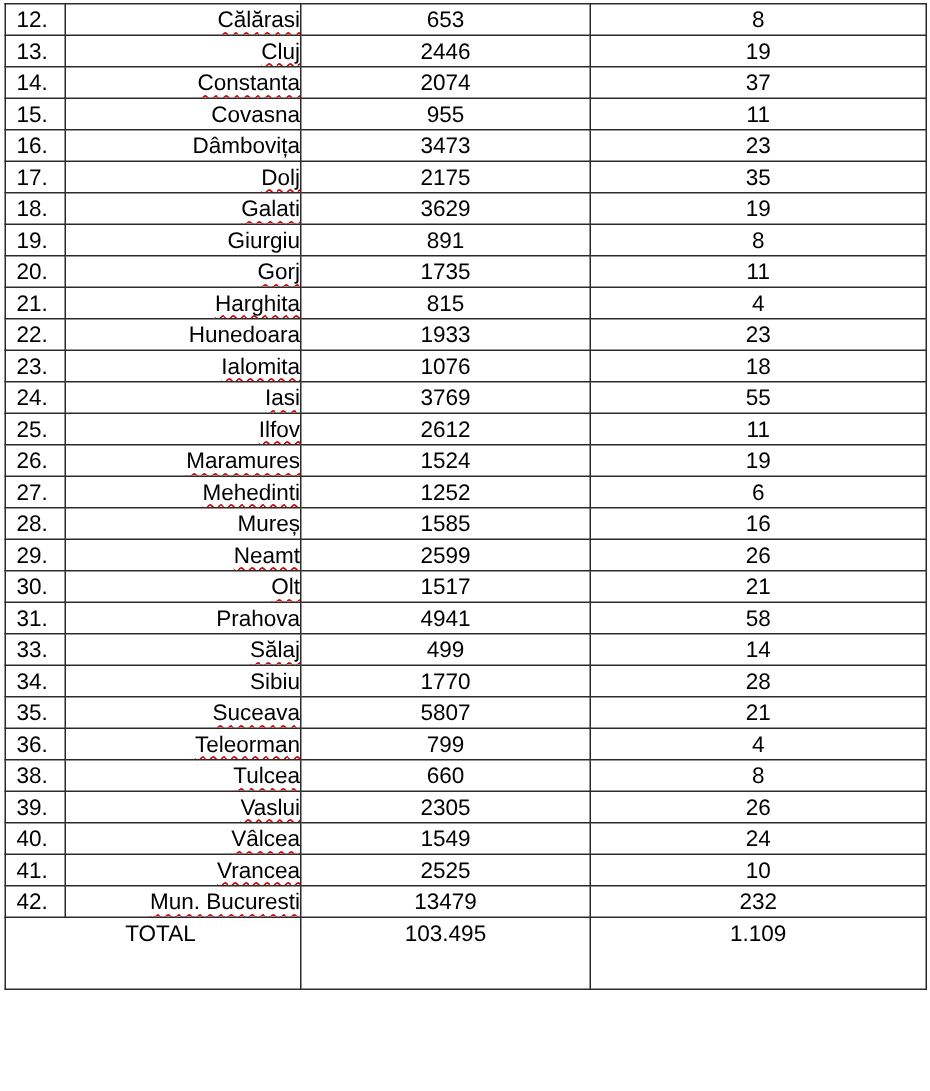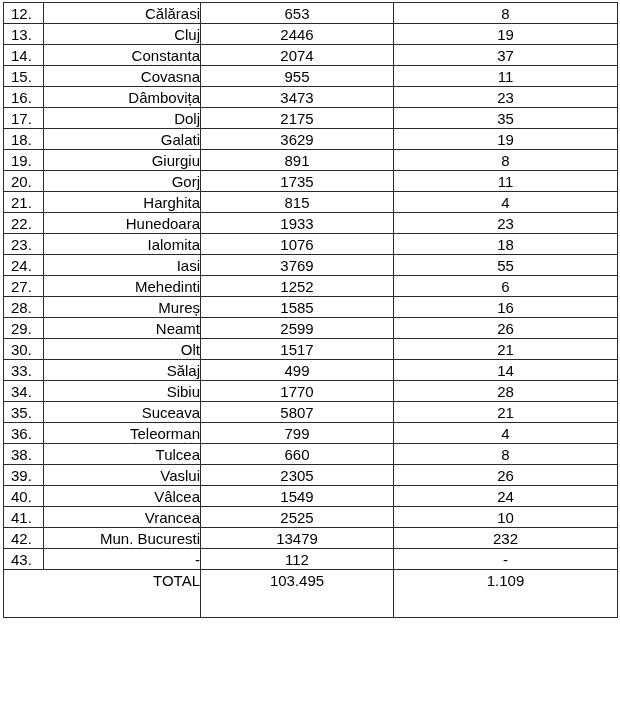--- a/index.html
+++ b/index.html
@@ -47,21 +47,21 @@
   .county-table td.num {
     text-align: center;
   }
   .county-table tr.total-row td {
     height: 45px;
     vertical-align: top;
     padding-top: 2px;
   }
   .county-table tr.total-row td.total-label {
     padding-left: 10px;
-    text-align: right;
+    text-align: center;
   }
   .misspelled {
     text-decoration-line: underline;
     text-decoration-style: wavy;
     text-decoration-color: #cc0000;
     text-decoration-thickness: 1px;
     text-underline-offset: 3px;
     text-decoration-skip-ink: none;
   }
 </style>
@@ -149,20 +149,32 @@
           <td class="num"><span>1076</span></td>
           <td class="num"><span>18</span></td>
         </tr>
         <tr>
           <td class="idx"><span>24.</span></td>
           <td class="county"><span class="misspelled">Iasi</span></td>
           <td class="num"><span>3769</span></td>
           <td class="num"><span>55</span></td>
         </tr>
         <tr>
+          <td class="idx"><span>25.</span></td>
+          <td class="county"><span class="misspelled">Ilfov</span></td>
+          <td class="num"><span>2612</span></td>
+          <td class="num"><span>11</span></td>
+        </tr>
+        <tr>
+          <td class="idx"><span>26.</span></td>
+          <td class="county"><span class="misspelled">Maramures</span></td>
+          <td class="num"><span>1524</span></td>
+          <td class="num"><span>19</span></td>
+        </tr>
+        <tr>
           <td class="idx"><span>27.</span></td>
           <td class="county"><span class="misspelled">Mehedinti</span></td>
           <td class="num"><span>1252</span></td>
           <td class="num"><span>6</span></td>
         </tr>
         <tr>
           <td class="idx"><span>28.</span></td>
           <td class="county"><span>Mureș</span></td>
           <td class="num"><span>1585</span></td>
           <td class="num"><span>16</span></td>
@@ -173,20 +185,26 @@
           <td class="num"><span>2599</span></td>
           <td class="num"><span>26</span></td>
         </tr>
         <tr>
           <td class="idx"><span>30.</span></td>
           <td class="county"><span class="misspelled">Olt</span></td>
           <td class="num"><span>1517</span></td>
           <td class="num"><span>21</span></td>
         </tr>
         <tr>
+          <td class="idx"><span>31.</span></td>
+          <td class="county"><span>Prahova</span></td>
+          <td class="num"><span>4941</span></td>
+          <td class="num"><span>58</span></td>
+        </tr>
+        <tr>
           <td class="idx"><span>33.</span></td>
           <td class="county"><span class="misspelled">Sălaj</span></td>
           <td class="num"><span>499</span></td>
           <td class="num"><span>14</span></td>
         </tr>
         <tr>
           <td class="idx"><span>34.</span></td>
           <td class="county"><span>Sibiu</span></td>
           <td class="num"><span>1770</span></td>
           <td class="num"><span>28</span></td>
@@ -225,26 +243,20 @@
           <td class="idx"><span>41.</span></td>
           <td class="county"><span class="misspelled">Vrancea</span></td>
           <td class="num"><span>2525</span></td>
           <td class="num"><span>10</span></td>
         </tr>
         <tr>
           <td class="idx"><span>42.</span></td>
           <td class="county"><span class="misspelled">Mun. Bucuresti</span></td>
           <td class="num"><span>13479</span></td>
           <td class="num"><span>232</span></td>
-        </tr>
-        <tr>
-          <td class="idx"><span>43.</span></td>
-          <td class="county"><span>-</span></td>
-          <td class="num"><span>112</span></td>
-          <td class="num"><span>-</span></td>
         </tr>
         <tr class="total-row">
           <td class="total-label" colspan="2"><span>TOTAL</span></td>
           <td class="num"><span>103.495</span></td>
           <td class="num"><span>1.109</span></td>
         </tr>
       </tbody>
   </table>
 </div>
 

